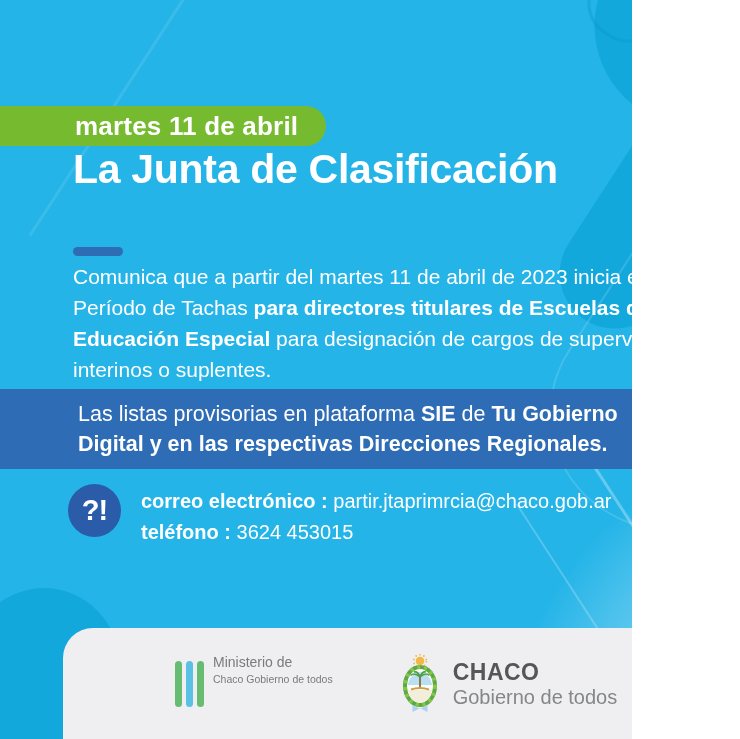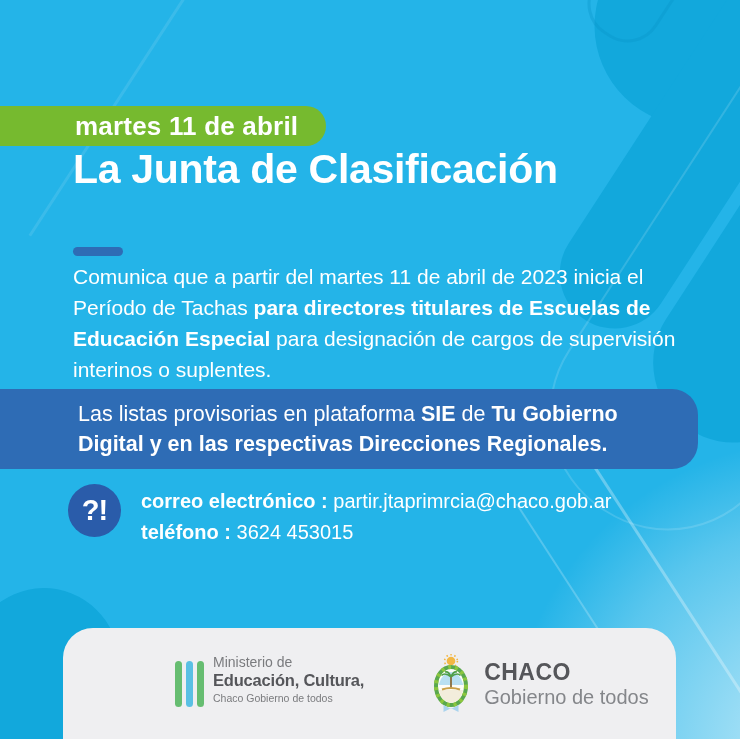--- a/index.html
+++ b/index.html
@@ -1,18 +1,18 @@
 <!DOCTYPE html>
 <html style="--background: #24b4e8; --decoration: #12a8dc; --badge-green: #76ba2f; --banner-blue: #2e6cb5; --icon-circle-blue: #2a5caa; --card-bg: #efeff1; --bar-green: #66bd71; --bar-cyan: #5ac0e4; --logo-gray: #55565a; --logo-gray-light: #7a7b7e;"><head>
 <meta charset="utf-8">
 <style>
   html,body{margin:0;padding:0;}
   body{width:740px;height:739px;overflow:hidden;}
   .canvas{
-    position:relative;width:740px;height:739px;overflow:hidden;
+    position:relative;width:632px;height:739px;overflow:hidden;
     background:var(--background,#24b4e8);
     font-family:"Liberation Sans",sans-serif;
   }
   
   .decor div{position:absolute;}
   .cap{transform:rotate(33deg);}
   .cap-fill-top{left:649px;top:-258px;width:200px;height:400px;border-radius:100px;background:var(--decoration,#12a8dc);}
   .cap-fill-mid{left:666px;top:-140px;width:110px;height:500px;border-radius:55px;background:var(--decoration,#12a8dc);}
   .cap-fill-right{left:773px;top:-122px;width:160px;height:600px;border-radius:80px;background:var(--decoration,#12a8dc);}
   .cap-outline-top{left:635px;top:-191px;width:70px;height:240px;border-radius:35px;border:3px solid rgba(10,150,200,.35);}
@@ -120,21 +120,20 @@
   <div class="footer-card">
 
     <div class="ministry">
       <div class="bars">
         <div class="bar g"></div>
         <div class="bar c"></div>
         <div class="bar g"></div>
       </div>
       <div class="m-text">
         <div class="m-small">Ministerio de</div>
-        <div class="m-bold">Educación, Cultura,</div>
         <div class="m-tiny">Chaco Gobierno de todos</div>
       </div>
     </div>
 
     <div class="chaco">
       <svg class="crest" width="46" height="62" viewBox="0 0 46 62" xmlns="http://www.w3.org/2000/svg">
         <circle cx="23" cy="7" r="4.3" fill="#f2b744"></circle>
         <circle cx="23" cy="7" r="6.4" fill="none" stroke="#f2b744" stroke-width="1.6" stroke-dasharray="1.5 2.6"></circle>
         <ellipse cx="23" cy="32" rx="15" ry="19" fill="#fdfdf8" stroke="#5aa84e" stroke-width="4"></ellipse>
         <ellipse cx="23" cy="32" rx="15" ry="19" fill="none" stroke="#8cc63f" stroke-width="4" stroke-dasharray="3 4"></ellipse>

